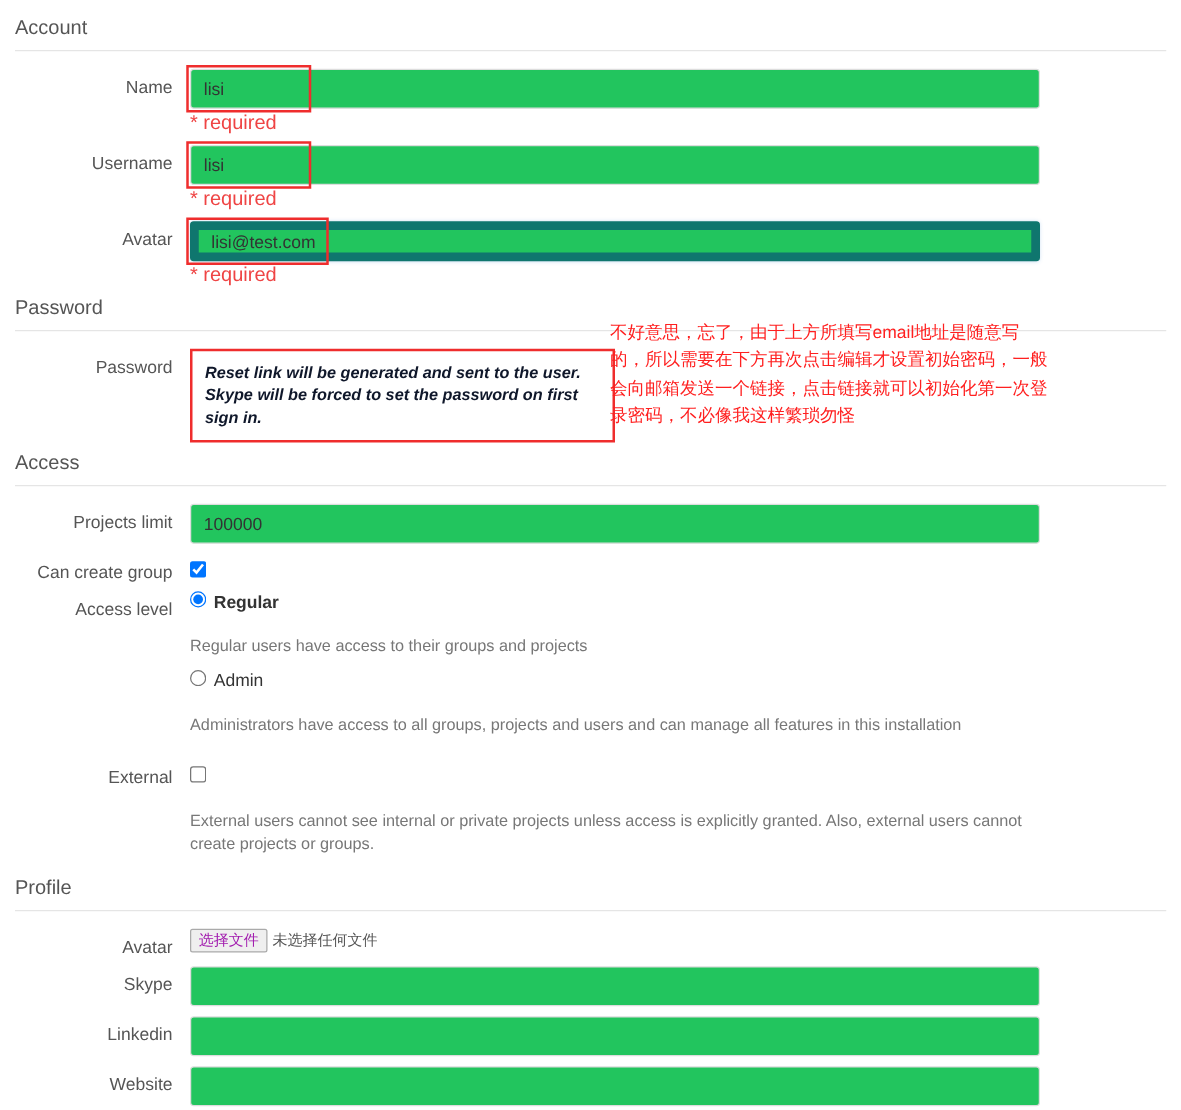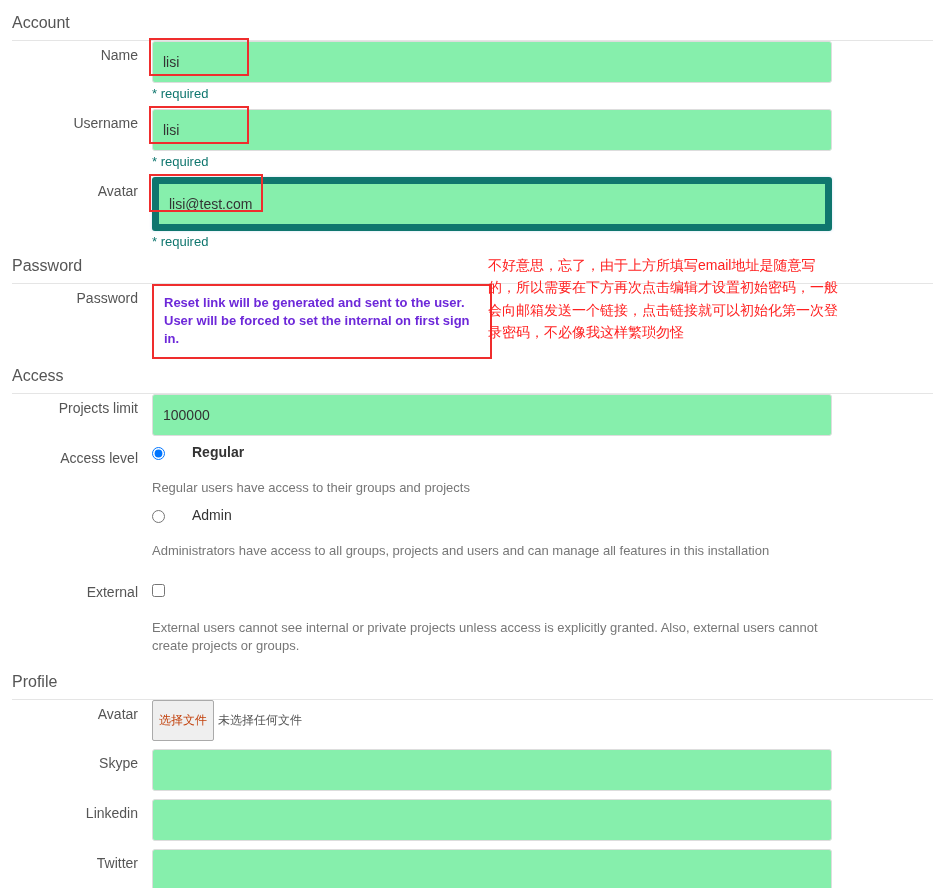--- a/index.html
+++ b/index.html
@@ -1,34 +1,34 @@
 <!DOCTYPE html>
 <html><head>
 <meta charset="utf-8">
 <style>
 * { box-sizing: border-box; margin: 0; padding: 0; }
 body { font-family: -apple-system, "Helvetica Neue", Helvetica, Arial, sans-serif; font-size: 14px; color: #333; background: #fff; width: 945px; position: relative; }
 .container { padding: 8px 12px; }
-.section-title { font-size: 16px; color: #555; font-weight: normal; border-bottom: 1px solid #e5e5e5; padding-bottom: 8px; margin-top: 6px; }
+.section-title { font-size: 16px; color: #555; font-weight: normal; border-bottom: 1px solid #e5e5e5; padding-bottom: 8px; margin-bottom: 14px; margin-top: 6px; }
 .form-row { display: flex; align-items: flex-start; margin-bottom: 8px; }
 .form-label { width: 140px; text-align: right; padding-right: 14px; padding-top: 6px; color: #555; font-size: 14px; }
 .form-control-wrap { flex: 1; max-width: 680px; }
-.form-input { width: 100%; height: 32px; padding: 20px 10px; border: 1px solid #ddd; border-radius: 3px; font-size: 14px; color: #333; background: #86efac; }
+.form-input { width: 100%; height: 32px; padding: 5px 10px; border: 1px solid #ddd; border-radius: 3px; font-size: 14px; color: #333; background: #22c55e; }
 .form-input.email { border: 7px solid #0f766e; box-shadow: 0 0 3px rgba(100,160,220,0.3); }
-.helper { font-size: 13px; color: #0f766e; margin-top: 3px; display: block; }
+.helper { font-size: 16px; color: #ef4444; margin-top: 3px; display: block; }
 .desc { font-size: 13px; color: #777; margin-top: 19px; margin-bottom: 10px; line-height: 1.4; }
-.radio-wrap { display: flex; align-items: flex-end; margin-bottom: 2px; gap: 21px; }
+.radio-wrap { display: flex; align-items: flex-start; margin-bottom: 2px; }
 .radio-wrap input { margin-right: 6px; }
 .radio-wrap label { color: #333; font-size: 14px; }
 .radio-wrap.selected label { font-weight: bold; }
 .checkbox { margin-top: 6px; }
 .password-box { border: 2px solid #ef2d2d; padding: 8px 10px; width: 340px; font-size: 13px; line-height: 1.4; }
-.password-box .line { font-weight: bold; color: #6d28d9; }
+.password-box .line { font-weight: bold; color: #0f172a; font-style: italic; }
 .anno-box { border: 2px solid #ef2d2d; position: absolute; background: transparent; pointer-events: none; }
-.file-btn { display: inline-block; border: 1px solid #aaa; background: #efefef; padding: 11px 6px; font-size: 12px; color: #c2410c; border-radius: 2px; margin-right: 4px; }
+.file-btn { display: inline-block; border: 1px solid #aaa; background: #efefef; padding: 0 6px; font-size: 12px; color: #a21caf; border-radius: 2px; margin-right: 4px; }
 .file-text { font-size: 12px; color: #555; }
 .footer { border-top: 1px solid #e5e5e5; padding-top: 14px; margin-top: 14px; display: flex; justify-content: space-between; align-items: center; }
 .note { position: absolute; left: 488px; top: 254px; width: 350px; color: #ff2020; font-size: 14px; line-height: 1.6; }
 </style>
 </head>
 <body>
 
 <div class="container">
 
   <h3 class="section-title">Account</h3>
@@ -60,34 +60,40 @@
     </div>
   </div>
 
   <h3 class="section-title">Password</h3>
 
   <div class="form-row">
     <div class="form-label">Password</div>
     <div class="form-control-wrap">
       <div class="password-box">
         <div class="line">Reset link will be generated and sent to the user.</div>
-        <div class="line">User will be forced to set the internal on first sign in.</div>
+        <div class="line">Skype will be forced to set the password on first sign in.</div>
       </div>
     </div>
   </div>
 
   <h3 class="section-title">Access</h3>
 
   <div class="form-row">
     <div class="form-label">Projects limit</div>
     <div class="form-control-wrap">
       <input class="form-input" type="text" value="100000" style="">
     </div>
   </div>
 
+  <div class="form-row">
+    <div class="form-label">Can create group</div>
+    <div class="form-control-wrap">
+      <input type="checkbox" class="checkbox" checked="" style="">
+    </div>
+  </div>
 
   <div class="form-row">
     <div class="form-label">Access level</div>
     <div class="form-control-wrap">
       <div class="radio-wrap selected">
         <input type="radio" name="al" checked="" style="">
         <label>Regular</label>
       </div>
       <div class="desc">Regular users have access to their groups and projects</div>
       <div class="radio-wrap">
@@ -122,26 +128,20 @@
     </div>
   </div>
 
   <div class="form-row">
     <div class="form-label">Linkedin</div>
     <div class="form-control-wrap">
       <input class="form-input" type="text" value="" style="">
     </div>
   </div>
 
-  <div class="form-row">
-    <div class="form-label">Twitter</div>
-    <div class="form-control-wrap">
-      <input class="form-input" type="text" value="" style="">
-    </div>
-  </div>
 
   <div class="form-row">
     <div class="form-label">Website</div>
     <div class="form-control-wrap">
       <input class="form-input" type="text" value="" style="">
     </div>
   </div>
 
   <div class="footer" style="position:relative;">
     

